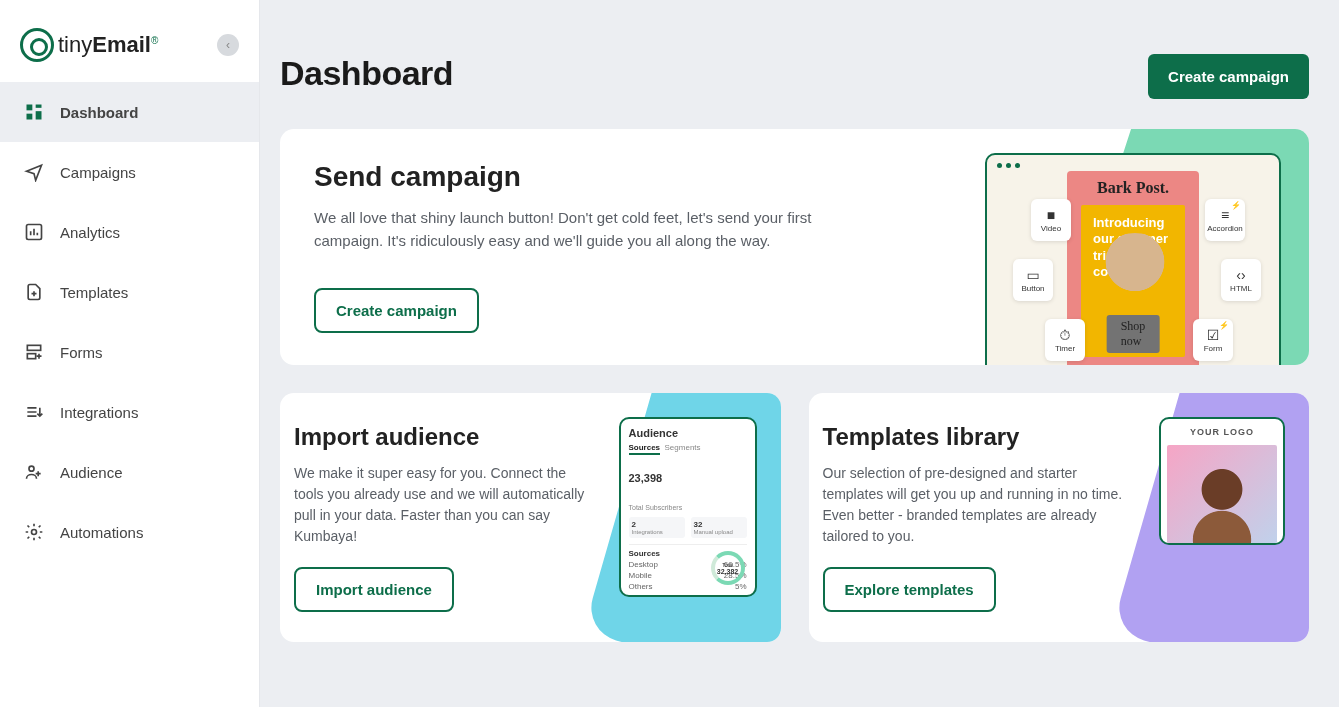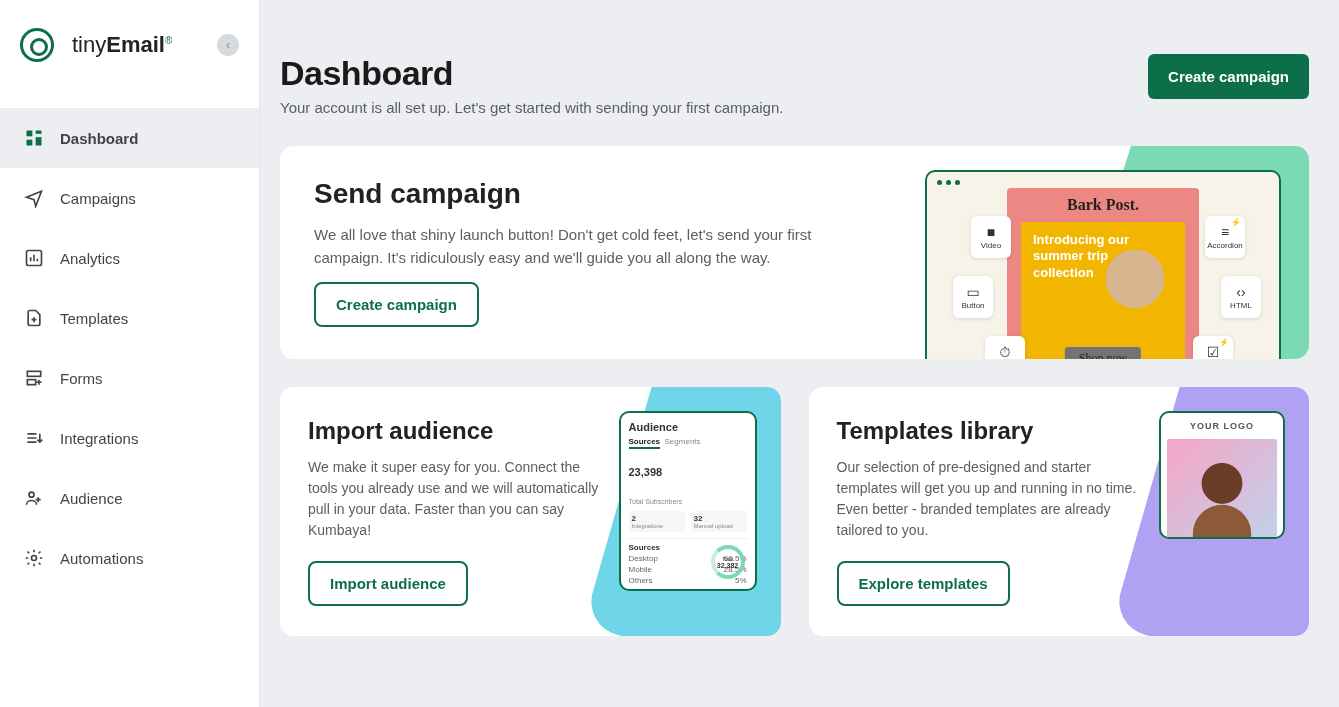--- a/index.html
+++ b/index.html
@@ -1,19 +1,19 @@
 <!DOCTYPE html>
 <html><head>
 <meta charset="utf-8">
 <style>
 * { box-sizing: border-box; margin: 0; padding: 0; }
 body { font-family: -apple-system, BlinkMacSystemFont, "Segoe UI", Helvetica, Arial, sans-serif; background: #eceef2; color: #222; width: 1339px; height: 707px; overflow: hidden; }
 .layout { display: flex; height: 100%; }
 .sidebar { width: 260px; background: #fff; display: flex; flex-direction: column; border-right: 1px solid #e5e7eb; }
-.brand { display: flex; align-items: center; gap: 18px; padding: 28px 20px 46px; position: relative; }
+.brand { display: flex; align-items: center; gap: 4px; padding: 28px 20px 20px; position: relative; }
 .brand .logo-icon { width: 34px; height: 34px; border: 3px solid #0d6e4a; border-radius: 50%; position: relative; }
 .brand .logo-icon::after { content:""; position:absolute; width:12px; height:12px; border:3px solid #0d6e4a; border-radius:50%; top:7px; left:7px; }
 .brand .logo-text { font-size: 22px; font-weight: 400; color:#222; }
 .brand .logo-text b { font-weight:700; }
 .brand .reg { font-size:10px; vertical-align:super; color:#0d6e4a; }
 .brand .collapse { margin-left:auto; width:22px; height:22px; border-radius:50%; background:#d7dade; display:flex; align-items:center; justify-content:center; color:#888; font-size:12px; }
 .nav { display:flex; flex-direction:column; }
 .nav-item { display:flex; align-items:center; gap:16px; padding:20px 24px; color:#444; font-size:15px; cursor:pointer; }
 .nav-item.active { background:#eceef2; font-weight:600; }
 .nav-item .ico { width:20px; height:20px; display:flex; align-items:center; justify-content:center; color:#444; }
@@ -21,35 +21,35 @@
 .main { flex:1; padding: 54px 30px 0 20px; overflow:auto; }
 .header { display:flex; align-items:flex-start; justify-content:space-between; margin-bottom: 30px; }
 .header h1 { font-size: 34px; font-weight:700; letter-spacing:-0.5px; color:#1a1a1a; }
 .header p { font-size:15px; color:#5a5f66; margin-top:6px; }
 .btn-primary { background:#0d6e4a; color:#fff; border:none; border-radius:6px; padding:14px 20px; font-size:15px; font-weight:600; cursor:pointer; }
 .btn-outline { background:#fff; color:#0d6e4a; border:2px solid #0d6e4a; border-radius:8px; padding:12px 20px; font-size:15px; font-weight:600; cursor:pointer; }
 .card-big { background:#fff; border-radius:14px; padding:32px 34px; position:relative; overflow:hidden; margin-bottom:28px; }
 .card-big::after { content:""; position:absolute; right:-40px; top:-40px; width:260px; height:380px; background:#7bd9b4; border-radius:40px; transform:rotate(18deg); z-index:0; }
 .card-big .content { position:relative; z-index:1; max-width:560px; }
 .card-big h2 { font-size:28px; font-weight:700; margin-bottom:14px; }
-.card-big p { font-size:15px; color:#5a5f66; line-height:1.5; margin-bottom:13px; }
-.preview { position:absolute; right:28px; top:24px; width:356px; height:236px; border:2px solid #0d6e4a; border-radius:10px; background:#f7f3e9; z-index:2; overflow:hidden;text-decoration:underline; }
+.card-big p { font-size:15px; color:#5a5f66; line-height:1.5; margin-bottom:36px; }
+.preview { position:absolute; right:28px; top:24px; width:296px; height:236px; border:2px solid #0d6e4a; border-radius:10px; background:#f7f3e9; z-index:2; overflow:hidden;text-decoration:underline; }
 .preview .dots { position:absolute; top:8px; left:10px; display:flex; gap:4px; }
 .preview .dots span { width:5px; height:5px; border-radius:50%; background:#0d6e4a; }
 .preview .hero { position:absolute; left:80px; right:80px; top:16px; bottom:16px; background:#ec8784; border-radius:4px; }
 .preview .hero .title { text-align:center; font-family: Georgia, serif; font-weight:700; font-size:16px; padding-top:8px; }
 .preview .hero .yellow { position:absolute; left:14px; right:14px; top:34px; bottom:14px; background:#f2b600; border-radius:2px; padding:10px 12px; }
 .preview .hero .yellow .headline { color:#fff; font-weight:700; font-size:13px; line-height:1.25; max-width:110px; }
 .preview .hero .yellow .dog { position:absolute; right:4px; top:28px; width:92px; height:72px; background: radial-gradient(circle at 50% 40%, #d7b58e 0 46%, transparent 47%); border-radius:50%; }
 .preview .hero .yellow .shop { position:absolute; bottom:4px; left:50%; transform:translateX(-50%); background:#737373; padding:4px 14px; border-radius:3px; font-family:Georgia,serif; font-size:12px; }
 .chip { position:absolute; width:40px; height:42px; background:#fff; border-radius:6px; box-shadow:0 1px 4px rgba(0,0,0,.12); display:flex; flex-direction:column; align-items:center; justify-content:center; font-size:8px; color:#333; z-index:3; }
 .chip .ci { font-size:14px; line-height:1; margin-bottom:2px; }
 .chip .bolt { position:absolute; top:2px; right:4px; font-size:8px; color:#3b82f6; }
 .row { display:flex; gap:28px; }
-.card-sm { flex:1; background:#fff; border-radius:14px; padding:30px 28px; position:relative; overflow:hidden; min-height:230px; }
+.card-sm { flex:1; background:#fff; border-radius:14px; padding:30px 14px; position:relative; overflow:hidden; min-height:230px; }
 .card-sm .accent { position:absolute; right:-30px; top:-30px; width:190px; height:300px; border-radius:34px; transform:rotate(16deg); z-index:0; }
 .card-sm.blue .accent { background:#6fd5e8; }
 .card-sm.purple .accent { background:#b1a1f2; }
 .card-sm .content { position:relative; z-index:1; max-width:300px; }
 .card-sm h3 { font-size:24px; font-weight:700; margin-bottom:12px; }
 .card-sm p { font-size:14px; color:#5a5f66; line-height:1.5; margin-bottom:20px; }
 .mini { position:absolute; right:24px; top:24px; border:2px solid #0d6e4a; border-radius:10px; background:#fff; z-index:2; }
 .mini.aud { width:138px; height:180px; padding:8px; font-size:8px; color:#333; }
 .mini.aud .mh { font-weight:700; font-size:11px; margin-bottom:4px; }
 .mini.aud .tabs { font-size:8px; color:#888; margin-bottom:6px; }
@@ -150,21 +150,20 @@
           </span>
         <span>Automations</span>
       </div>
     </nav>
   </aside>
 
   <main class="main">
     <div class="header">
       <div>
         <h1>Dashboard</h1>
-        <p>Your account is all set up. Let's get started with sending your first campaign.</p>
       </div>
       <button class="btn-primary">Create campaign</button>
     </div>
 
     <section class="card-big">
       <div class="content">
         <h2>Send campaign</h2>
         <p>We all love that shiny launch button! Don't get cold feet, let's send your first campaign. It's ridiculously easy and we'll guide you all along the way.</p>
         <button class="btn-outline">Create campaign</button>
       </div>

